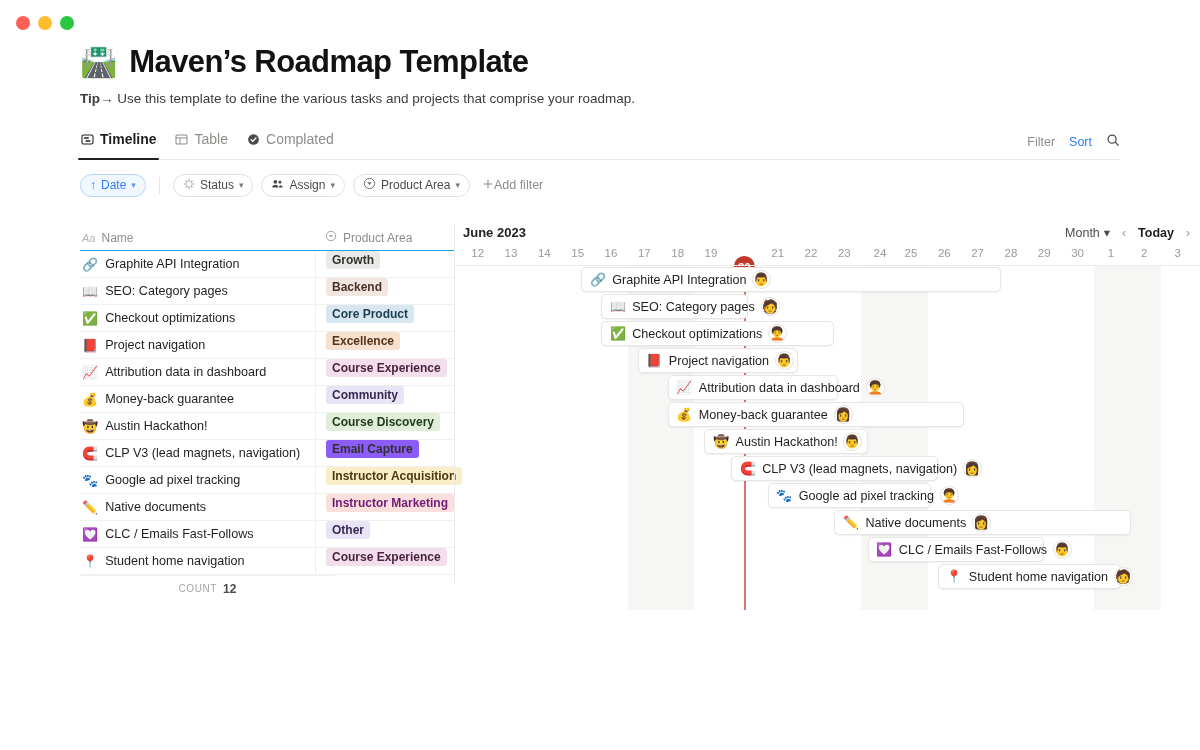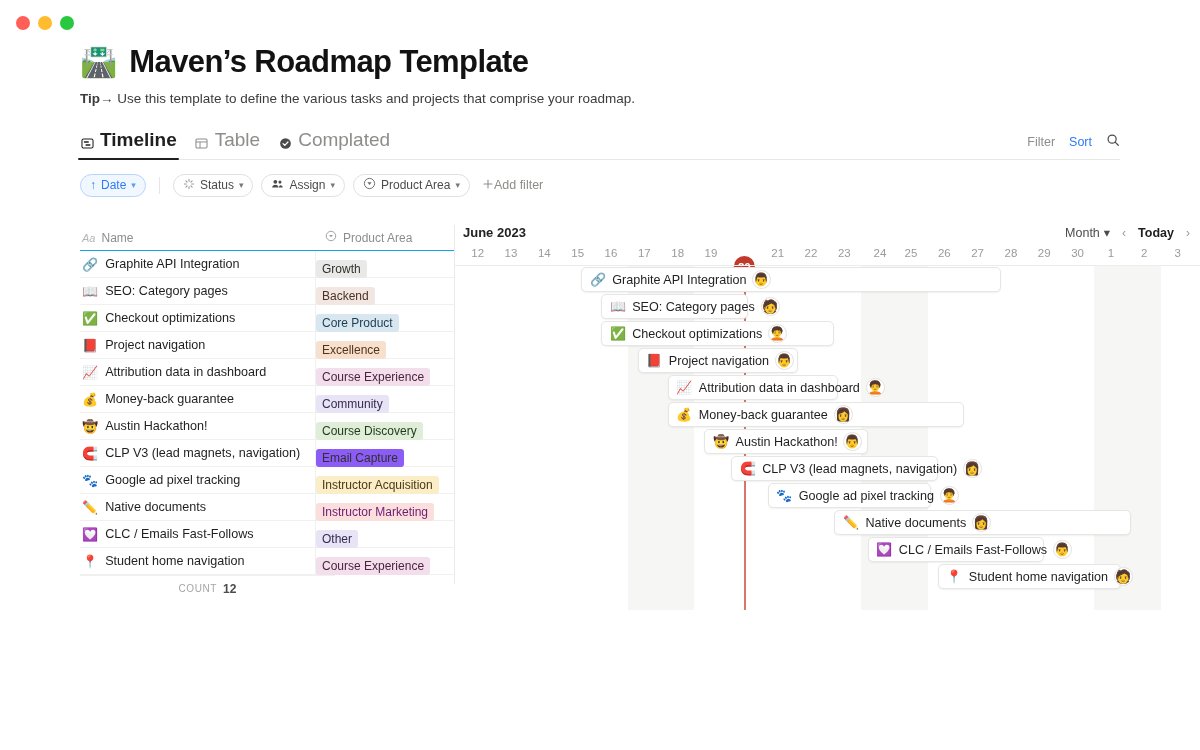--- a/index.html
+++ b/index.html
@@ -34,22 +34,22 @@
 
   
   .tabbar {
     margin-top: 20px; margin-left: 80px; width: 1040px;
     border-bottom: 1px solid #e8e8e7;
     display: flex; align-items: flex-end; justify-content: space-between;
     height: 31px;
   }
   .tabs { display: flex; gap: 18px; height: 31px; }
   .tab {
-    display: flex; align-items: flex-end; gap: 6px;
-    font-size: 19px; color: #8d8d8a; padding-bottom: 8px;
+    display: flex; align-items: center; gap: 6px;
+    font-size: 14px; color: #8d8d8a; padding-bottom: 8px;
     cursor: pointer; position: relative;
   }
   .tab.active { color: #1f1f1f; font-weight: bold; }
   .tab.active::after {
     content: ""; position: absolute; left: -2px; right: -2px; bottom: -1px;
     height: 2px; background: #1f1f1f; border-radius: 1px;
   }
   .tab-icon { width: 14px; height: 14px; display: inline-flex; align-items: center; justify-content: center; }
   .tabbar-right { display: flex; align-items: center; gap: 14px; padding-bottom: 8px; }
   .tb-link { font-size: 12.5px; color: #8d8d8a; cursor: pointer; }
@@ -88,22 +88,22 @@
   .lt-col-area { width: 140px; display: flex; align-items: center; gap: 6px; padding-left: 10px; }
   .lt-mark { font-size: 11px; color: #b4b4b2; font-style: italic; }
   .lt-row {
     display: flex; height: 27px; align-items: center;
     border-bottom: 1px solid #f0f0ef; font-size: 12.6px;
   }
   .lt-name { width: 235px; display: flex; align-items: center; gap: 7px; padding-left: 2px;
              overflow: hidden; white-space: nowrap; }
   .lt-name .em { font-size: 13px; }
   .lt-name .txt { color: #1f1f1f; }
-  .lt-area { width: 140px; border-left: 1px solid #f0f0ef; height: 27px;
-             display: flex; align-items: flex-end; }
+  .lt-area { width: 140px; padding-left: 10px; border-left: 1px solid #f0f0ef; height: 27px;
+             display: flex; align-items: flex-start; font-weight: bold; }
   .tag {
     display: inline-block; padding: 1px 6px; border-radius: 3px;
     font-size: 12px; line-height: 16px; white-space: nowrap;
   }
   .lt-footer {
     height: 26px; display: flex; align-items: center; justify-content: center;
     gap: 6px; font-size: 10px; color: #a5a5a3; letter-spacing: .6px;
     border-top: 1px solid #f0f0ef; width: 255px; margin-left: 0;
   }
   .lt-footer .cnt { font-size: 12px; color: #4b4b4b; letter-spacing: 0; font-weight: bold; }

